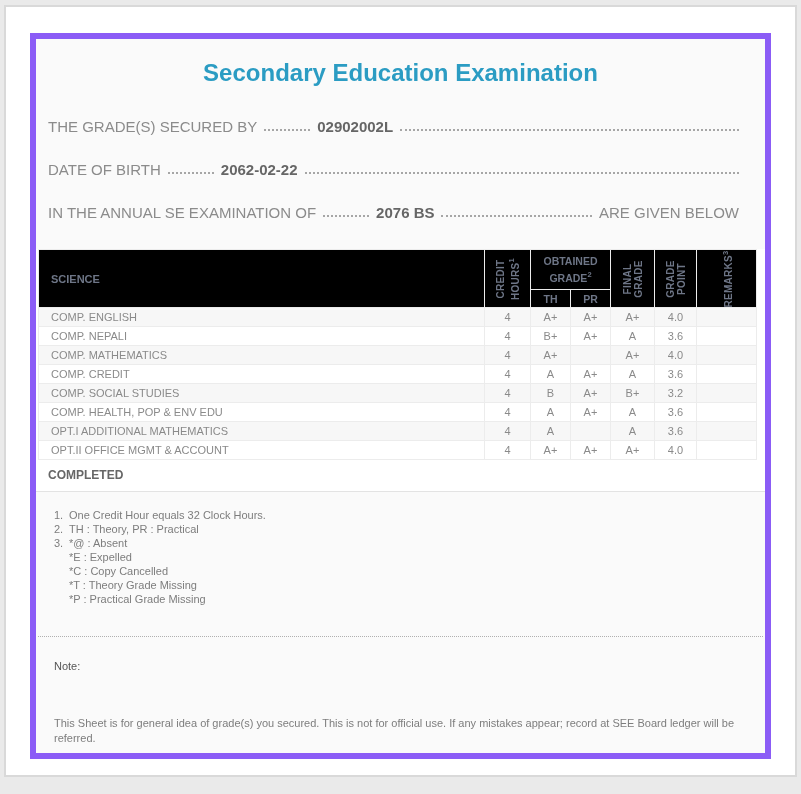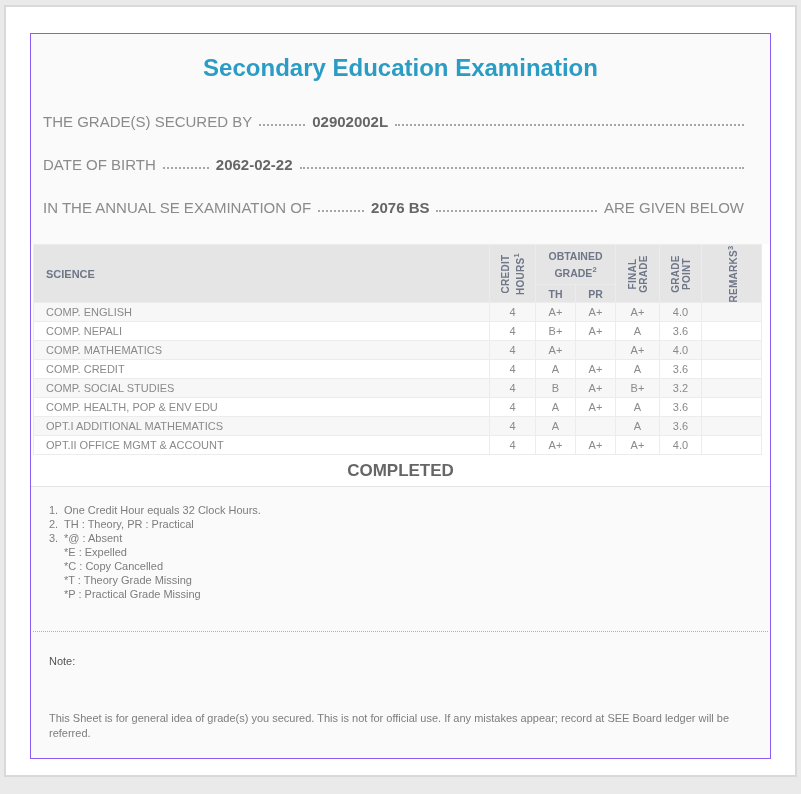--- a/index.html
+++ b/index.html
@@ -14,21 +14,21 @@
     left: 4px; top: 5px;
     width: 793px; height: 772px;
     background: #ffffff;
     border: 2px solid #d9d9d9;
   }
   .panel {
     position: absolute;
     left: 24px; top: 26px;
     width: 741px; height: 726px;
     background: #fafafa;
-    border: 1px solid #8b5cf6;
+    border: 6px solid #8b5cf6;
   }
   .title {
     margin-top: 20px;
     text-align: center;
     font-size: 24px;
     font-weight: 600;
     color: #2b9cc3;
     line-height: 28px;
   }
   .subtitle {
@@ -68,21 +68,21 @@
   table.grades {
     width: calc(100% - 10px);
     margin-left: 2px;
     border-collapse: collapse;
     font-size: 11px;
     color: #8a8a8a;
     table-layout: fixed;
   }
   table.grades th, table.grades td { border: 1px solid #ececec; }
   thead th {
-    background: #e5e5e5;
+    background: #000000;
     color: #6e7687;
     font-weight: bold;
   }
   th.subjects-h {
     text-align: left;
     padding-left: 12px;
     font-size: 11px;
   }
   th.vert { height: 58px; position: relative; overflow: hidden; }
   .vwrap {
@@ -110,23 +110,23 @@
     text-align: right;
     font-weight: bold;
     font-size: 11px;
     color: #666666;
     padding: 9px 12px 8px 12px;
     border-bottom: 1px solid #f2f2f2;
     line-height: 13px;
   }
   .status-row {
     background: #ffffff;
-    text-align: center;
+    text-align: left;
     font-weight: bold;
-    font-size: 17px;
+    font-size: 12px;
     color: #666666;
     padding: 9px 12px 9px 12px;
     border-bottom: 1px solid #e3e3e3;
     line-height: 13px;
   }
   .footnotes {
     margin: 16px 18px 0 18px;
     font-size: 11px;
     color: #7d7d7d;
     line-height: 14px;

